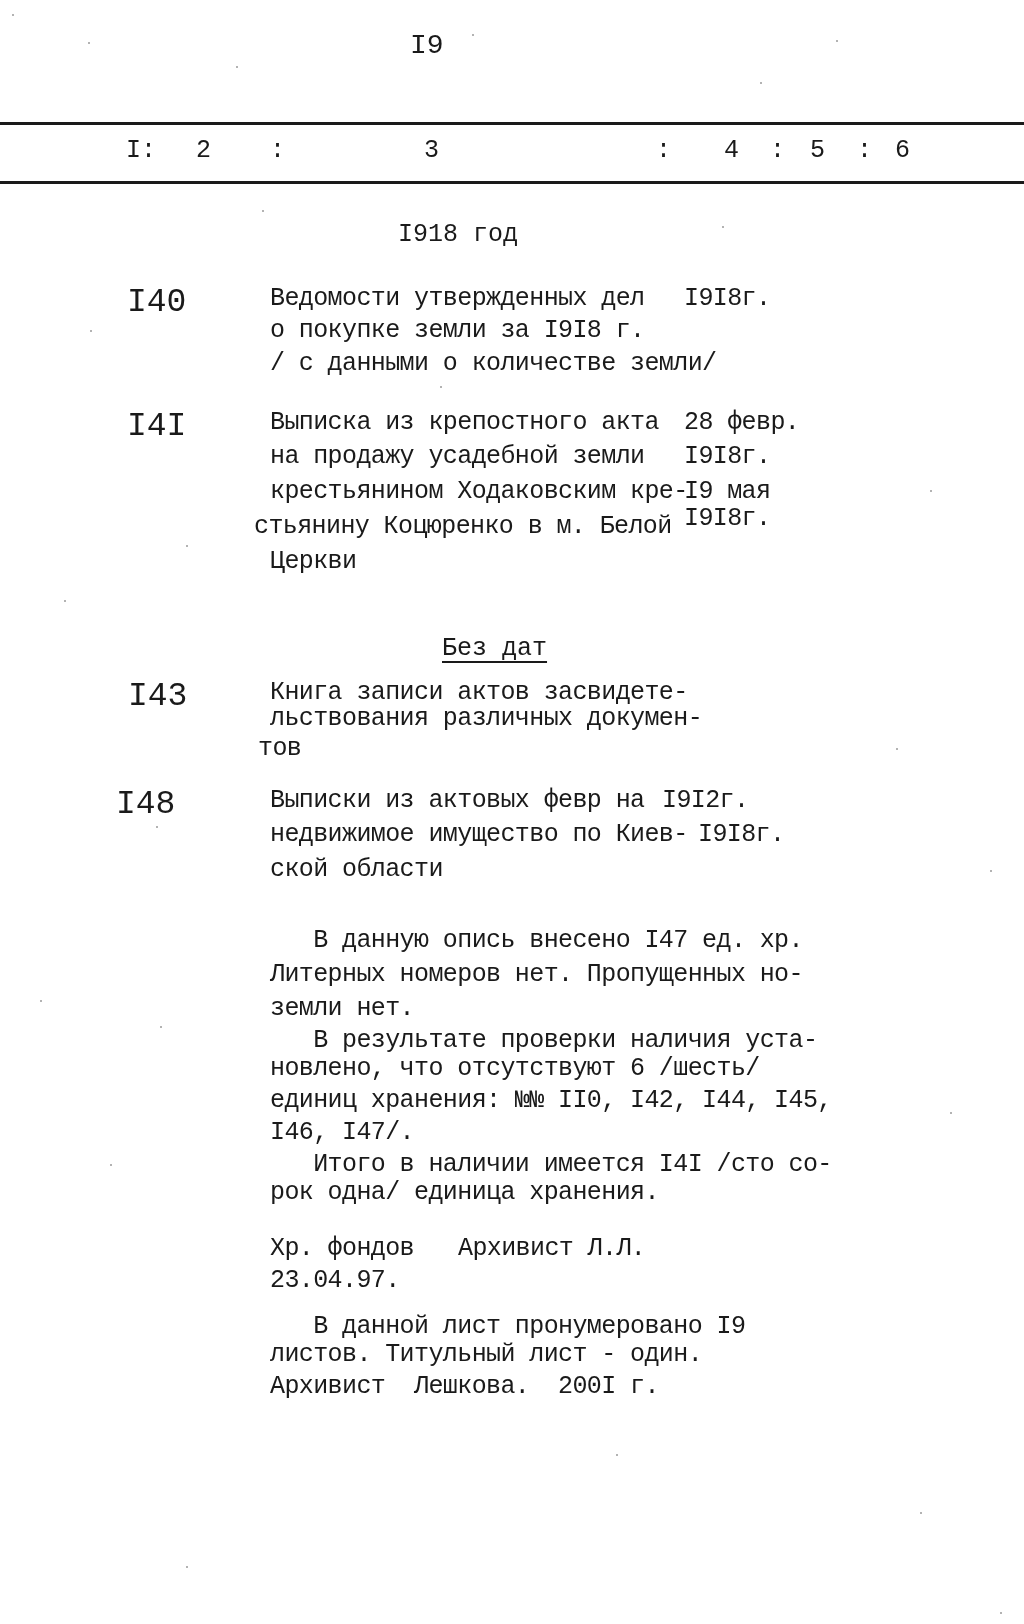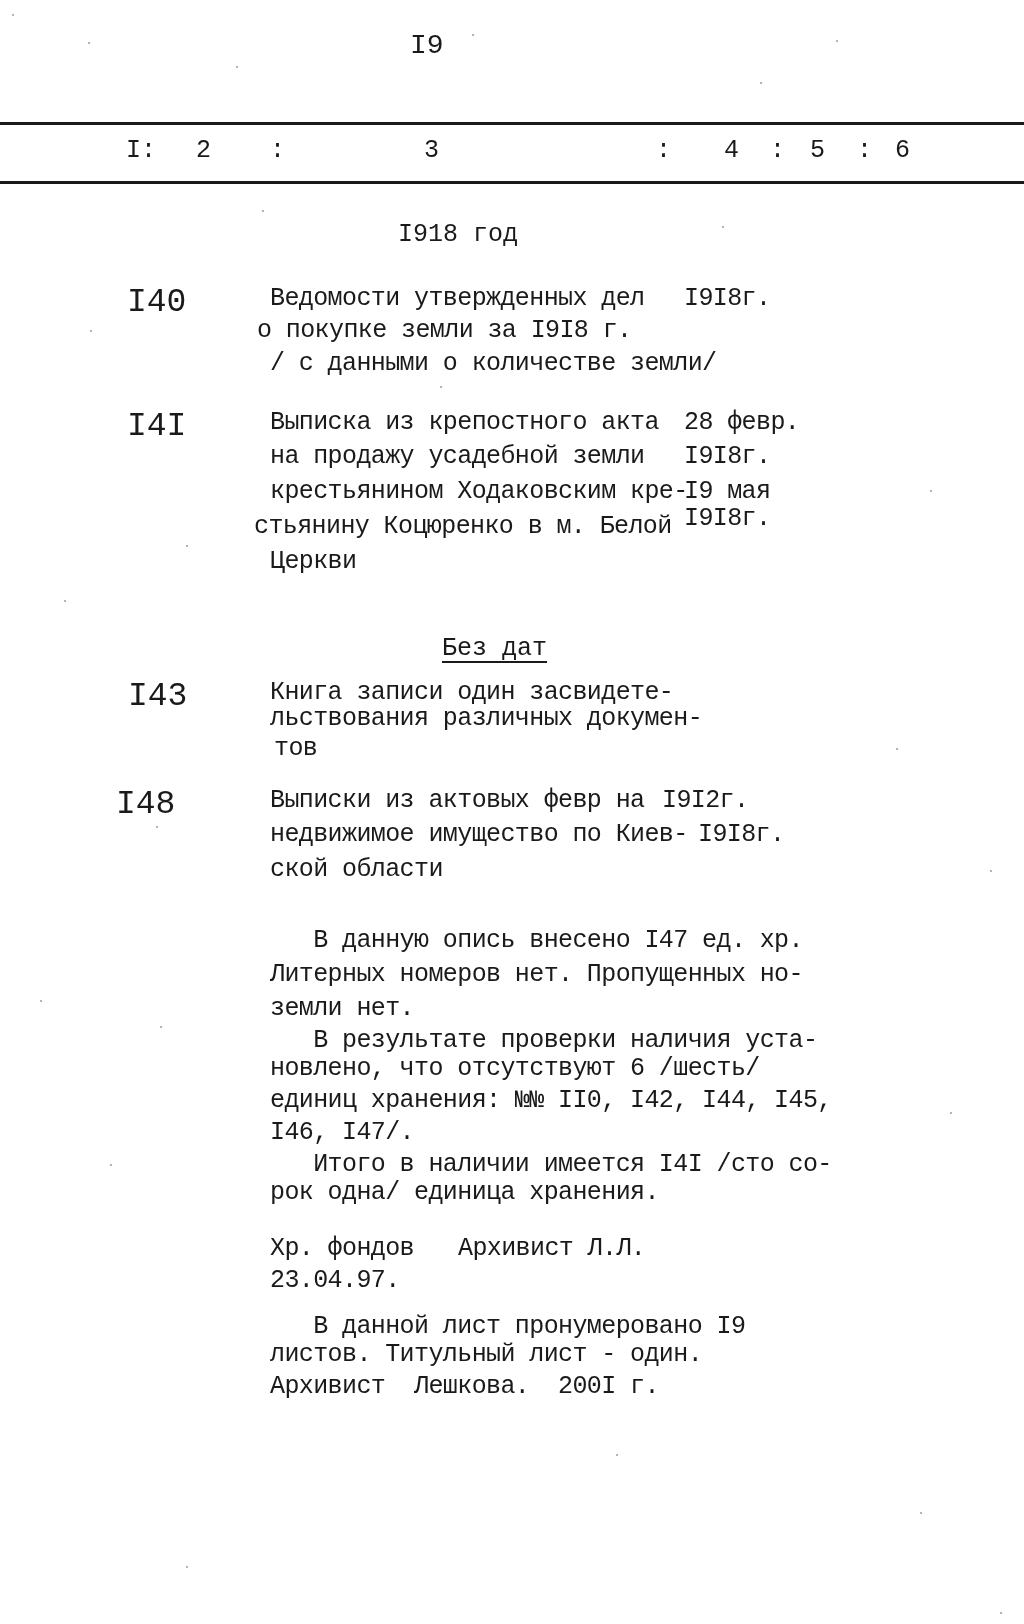--- a/index.html
+++ b/index.html
@@ -50,21 +50,21 @@
   <span class="abs colhead" style="left:810px">5</span>
   <span class="abs colhead" style="left:857px">:</span>
   <span class="abs colhead" style="left:895px">6</span>
 </div>
 
 <div class="abs section-title" style="left:398px; top:222px">I918 год</div>
 
 <div>
   <span class="abs item-num" style="left:127px; top:286px">I40</span>
   <span class="abs desc-line" style="left:270px; top:286px">Ведомости утвержденных дел</span>
-  <span class="abs desc-line" style="left:257px; top:318px">о покупке земли за I9I8 г.</span>
+  <span class="abs desc-line" style="left:270px; top:318px">о покупке земли за I9I8 г.</span>
   <span class="abs desc-line" style="left:270px; top:351px">/ с данными о количестве земли/</span>
   <span class="abs date-line" style="left:684px; top:286px">I9I8г.</span>
 </div>
 
 <div>
   <span class="abs item-num" style="left:127px; top:410px">I4I</span>
   <span class="abs desc-line" style="left:270px; top:410px">Выписка из крепостного акта</span>
   <span class="abs desc-line" style="left:270px; top:444px">на продажу усадебной земли</span>
   <span class="abs desc-line" style="left:270px; top:479px">крестьянином Ходаковским кре-</span>
   <span class="abs desc-line" style="left:254px; top:514px">стьянину Коцюренко в м. Белой</span>
@@ -72,23 +72,23 @@
   <span class="abs date-line" style="left:684px; top:410px">28 февр.</span>
   <span class="abs date-line" style="left:684px; top:444px">I9I8г.</span>
   <span class="abs date-line" style="left:684px; top:479px">I9 мая</span>
   <span class="abs date-line" style="left:684px; top:506px">I9I8г.</span>
 </div>
 
 <div class="abs section-title underline" style="left:442px; top:636px">Без дат</div>
 
 <div>
   <span class="abs item-num" style="left:128px; top:680px">I43</span>
-  <span class="abs desc-line" style="left:270px; top:680px">Книга записи один засвидете-</span>
+  <span class="abs desc-line" style="left:270px; top:680px">Книга записи актов засвидете-</span>
   <span class="abs desc-line" style="left:270px; top:706px">льствования различных докумен-</span>
-  <span class="abs desc-line" style="left:274px; top:736px">тов</span>
+  <span class="abs desc-line" style="left:258px; top:736px">тов</span>
 </div>
 
 <div>
   <span class="abs item-num" style="left:116px; top:788px">I48</span>
   <span class="abs desc-line" style="left:270px; top:788px">Выписки из актовых февр на</span>
   <span class="abs desc-line" style="left:270px; top:822px">недвижимое имущество по Киев-</span>
   <span class="abs desc-line" style="left:270px; top:857px">ской области</span>
   <span class="abs date-line" style="left:662px; top:788px">I9I2г.</span>
   <span class="abs date-line" style="left:698px; top:822px">I9I8г.</span>
 </div>

